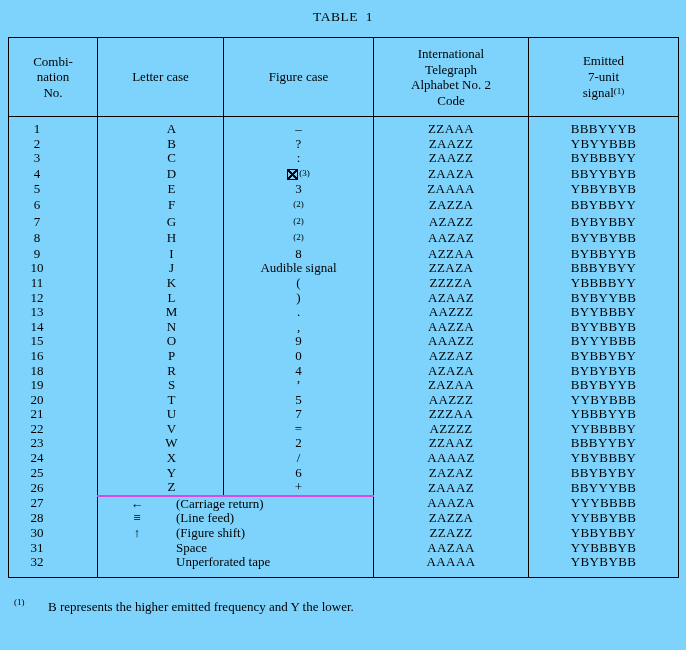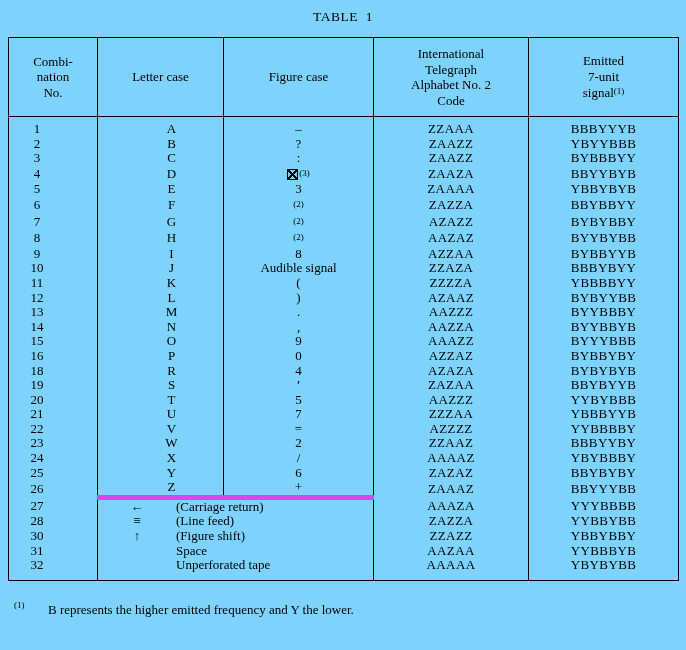--- a/index.html
+++ b/index.html
@@ -27,21 +27,21 @@
   .br { border-right:1px solid #000; }
   td {
     font-size:13px; line-height:14.6px; height:14.6px; padding:0;
     text-align:center; white-space:pre; overflow:hidden;
   }
   .c-no     { padding-right:32px; }
   .c-letter { padding-left:22px; }
   .c-code, .c-signal { letter-spacing:0.4px; }
   .c-merged { text-align:left; }
   .c-merged .sym { display:inline-block; width:78px; text-align:center; }
-  .rule-top { border-top:5px solid #d946ef; }
+  .rule-top { border-top:2px solid #d946ef; }
   tbody tr:first-child td { padding-top:5px; }
   tbody tr:last-child  td { padding-bottom:7px; }
   sup.note { font-size:9px; vertical-align:3px; letter-spacing:0; }
   .xbox {
     display:inline-block; width:9px; height:9px; border:1px solid #000;
     vertical-align:-1px; margin-right:1px;
     background-image:
       linear-gradient(to top right,    transparent 44%, #000 44%, #000 56%, transparent 56%),
       linear-gradient(to bottom right, transparent 44%, #000 44%, #000 56%, transparent 56%);
   }

